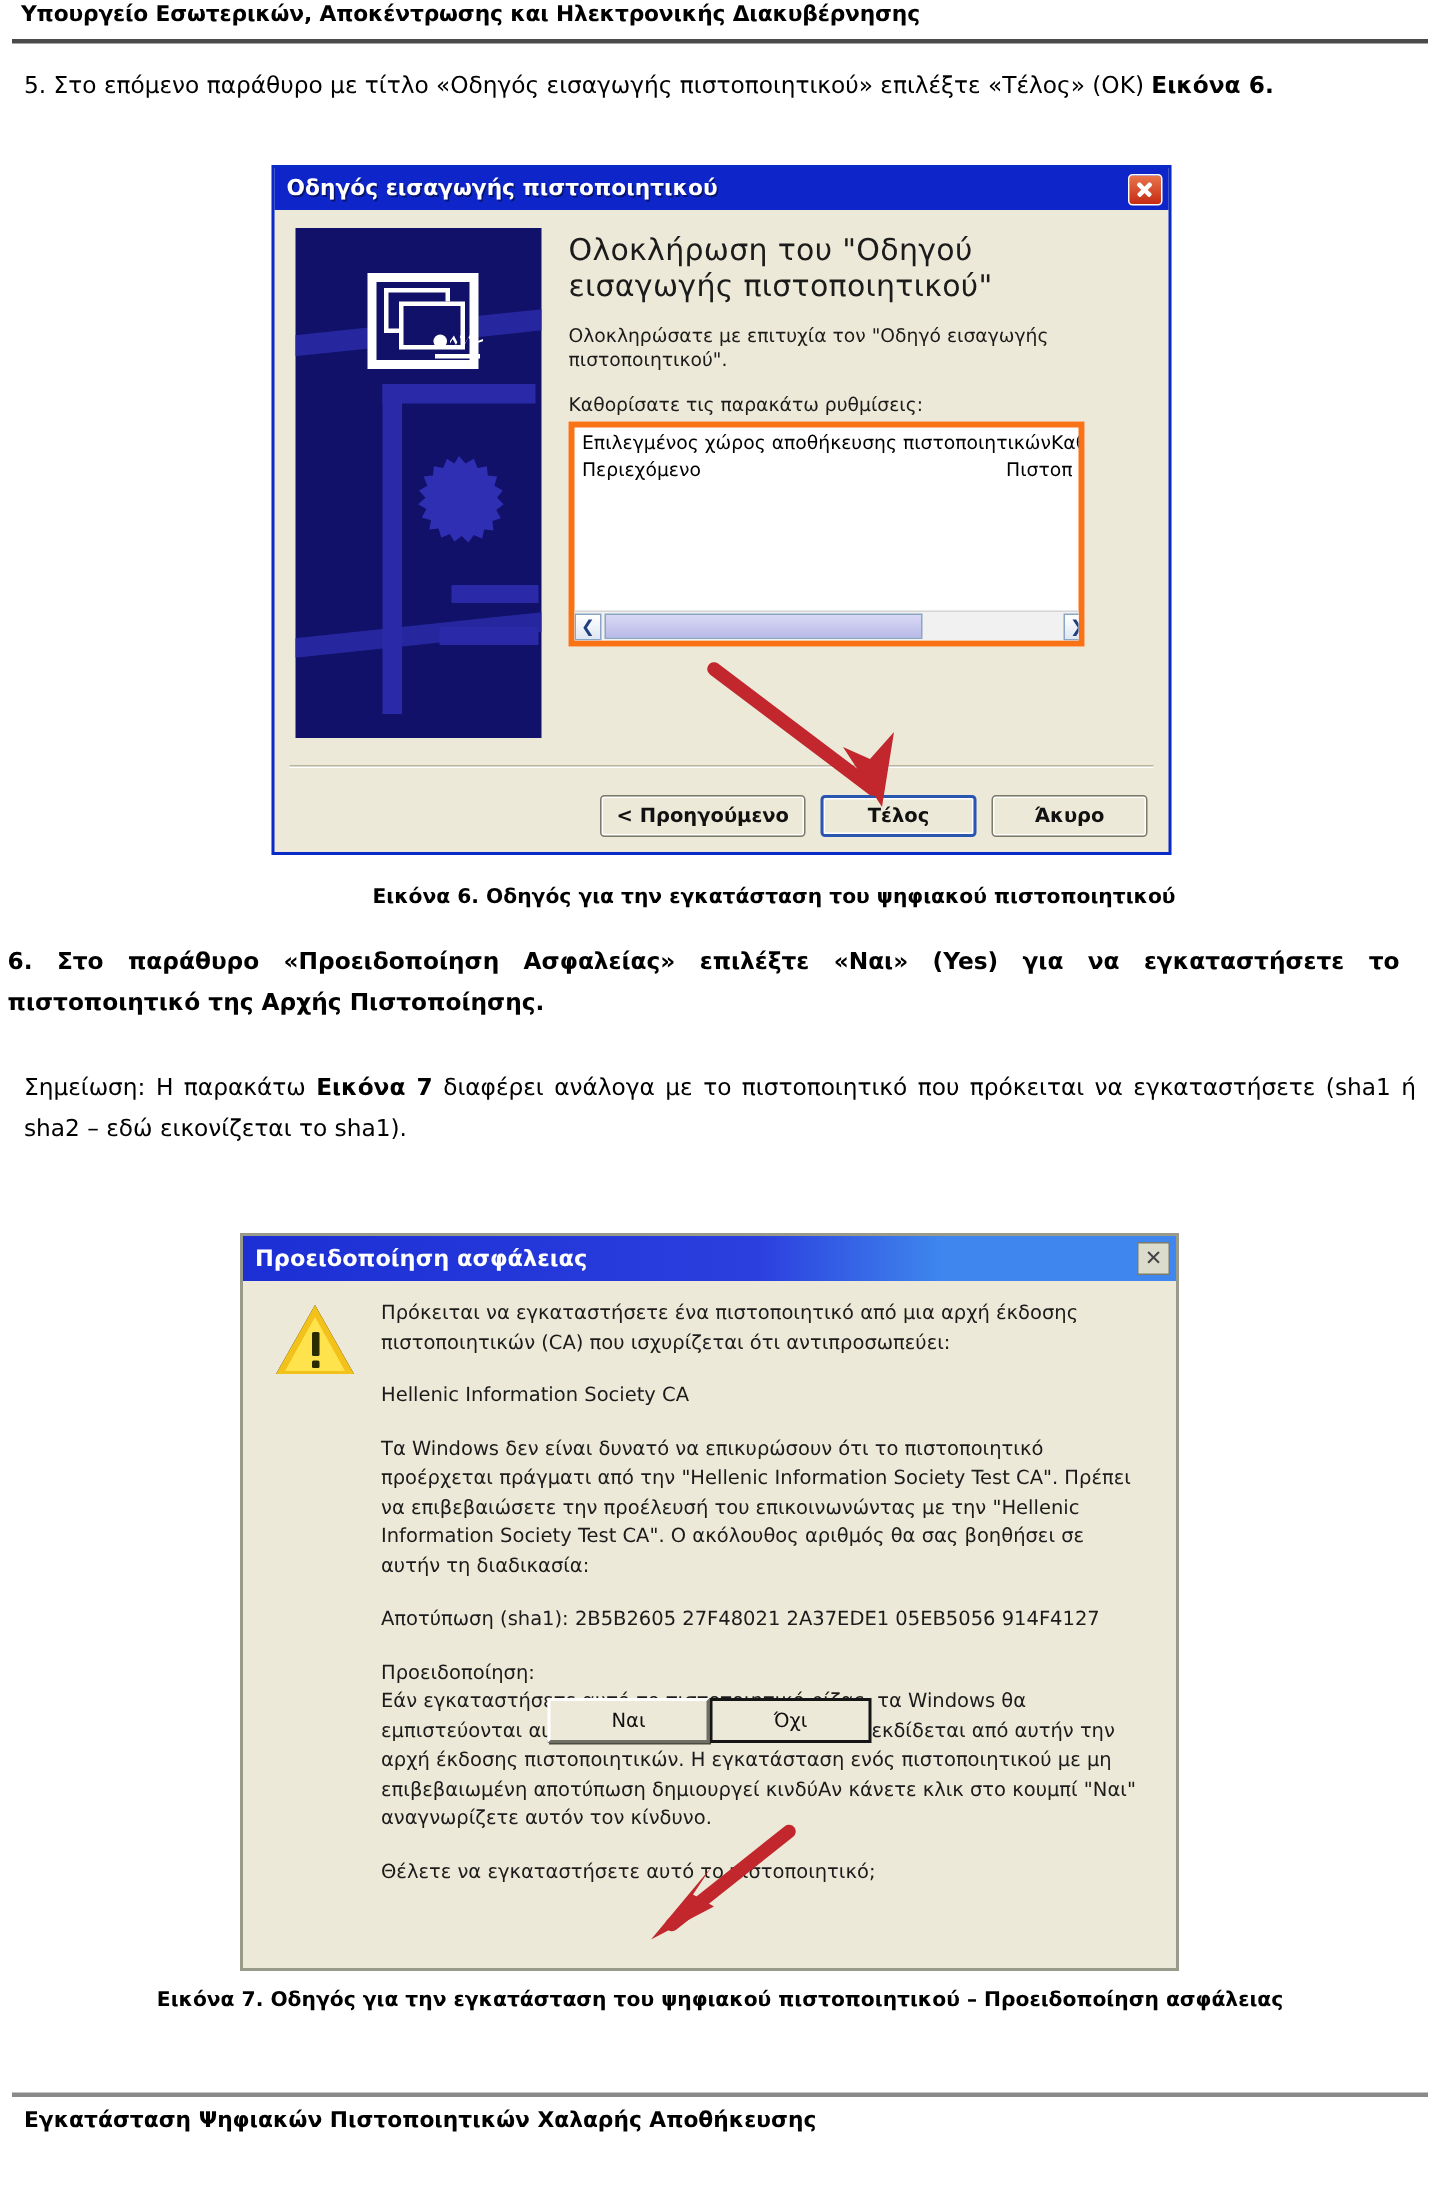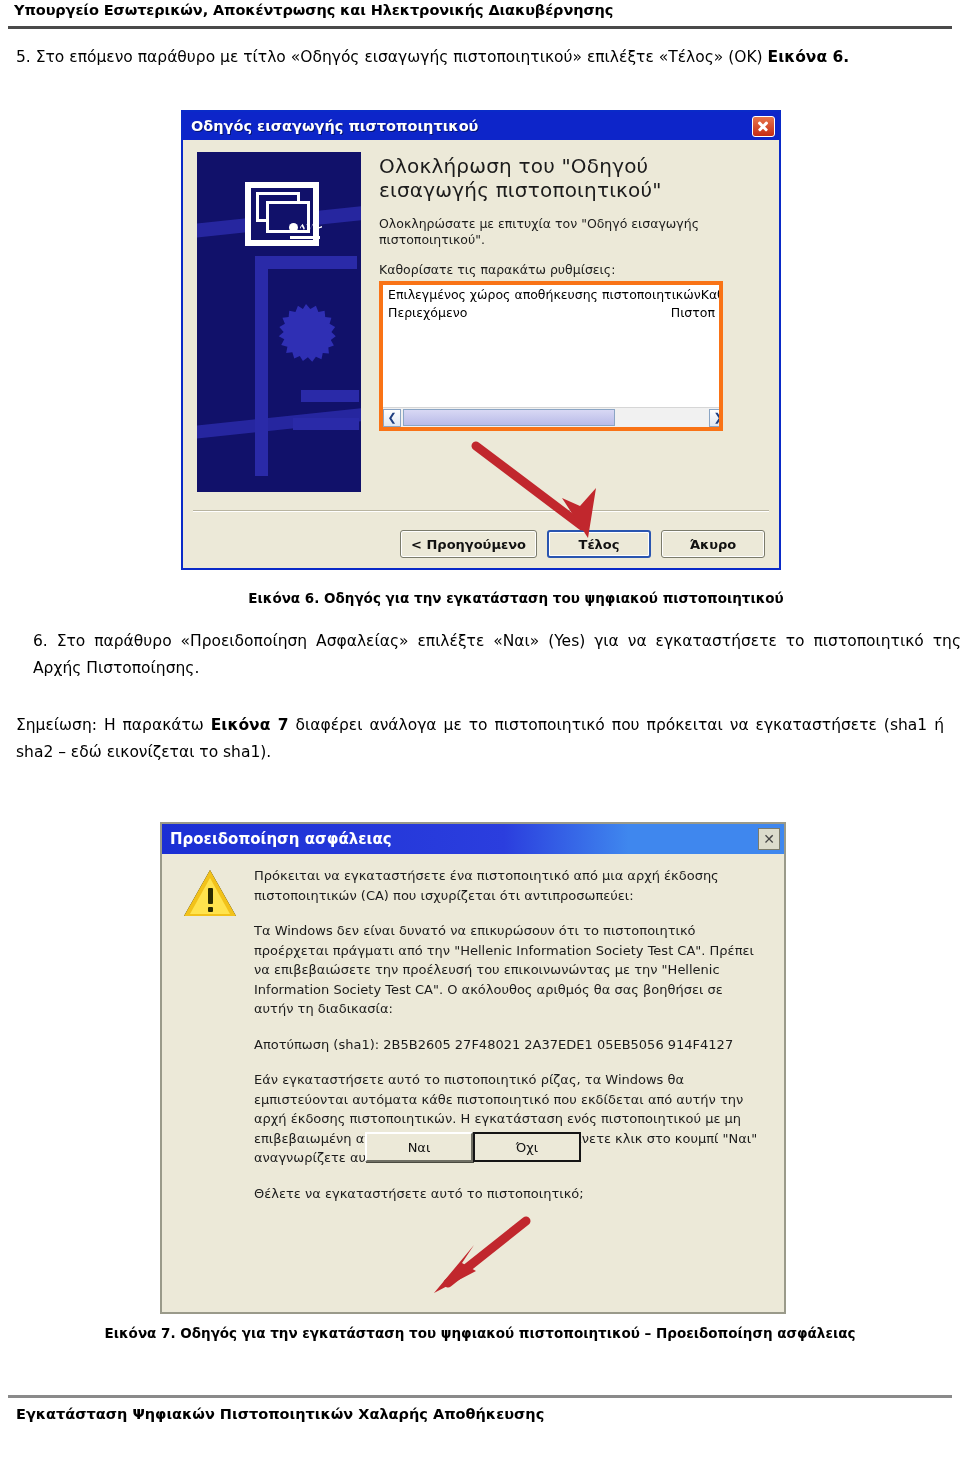--- a/index.html
+++ b/index.html
@@ -26,21 +26,21 @@
 
   
   .para{
     position:absolute;
     font-size:15.5px;
     line-height:27px;
     text-align:justify;
     text-justify:inter-word;
   }
   .p5{left:16px;top:44px;width:928px;}
-  .p6{left:33px;top:628px;width:928px;}
+  .p6{left:5px;top:628px;width:928px;font-weight:bold;}
   .pnote{left:16px;top:712px;width:928px;}
   .b{font-weight:bold;}
 
   .caption{
     position:absolute;
     font-size:13.5px;font-weight:bold;text-align:center;
     width:100%;left:0;
   }
   .cap6{top:590px;margin-left:36px;}
   .cap7{top:1325px;}
@@ -356,22 +356,24 @@
 
       <div class="warn-icon">
         <div class="tri"></div>
         <div class="tri-in"></div>
         <div class="bang"></div>
         <div class="bang-dot"></div>
       </div>
 
       <div class="w2-text">
         <p>Πρόκειται να εγκαταστήσετε ένα πιστοποιητικό από μια αρχή έκδοσης πιστοποιητικών (CA) που ισχυρίζεται ότι αντιπροσωπεύει:</p>
+        <p>Hellenic Information Society  CA</p>
         <p>Τα Windows δεν είναι δυνατό να επικυρώσουν ότι το πιστοποιητικό προέρχεται πράγματι από την "Hellenic Information Society Test CA". Πρέπει να επιβεβαιώσετε την προέλευσή του επικοινωνώντας με την "Hellenic Information Society Test CA". Ο ακόλουθος αριθμός θα σας βοηθήσει σε αυτήν τη διαδικασία:</p>
         <p>Αποτύπωση (sha1): 2B5B2605 27F48021 2A37EDE1 05EB5056 914F4127</p>
+        <p style="margin-bottom:0">Προειδοποίηση:</p>
         <p>Εάν εγκαταστήσετε αυτό το πιστοποιητικό ρίζας, τα Windows θα εμπιστεύονται αυτόματα κάθε πιστοποιητικό που εκδίδεται από αυτήν την αρχή έκδοσης πιστοποιητικών. Η εγκατάσταση ενός πιστοποιητικού με μη επιβεβαιωμένη αποτύπωση δημιουργεί κινδύΑν κάνετε κλικ στο κουμπί "Ναι" αναγνωρίζετε αυτόν τον κίνδυνο.</p>
         <p style="margin-bottom:0">Θέλετε να εγκαταστήσετε αυτό το πιστοποιητικό;</p>
       </div>
 
       <div class="btnrow">
         <span class="classicbtn">Ναι</span>
         <span class="classicbtn focus">Όχι</span>
       </div>
     </div>
   </div>

